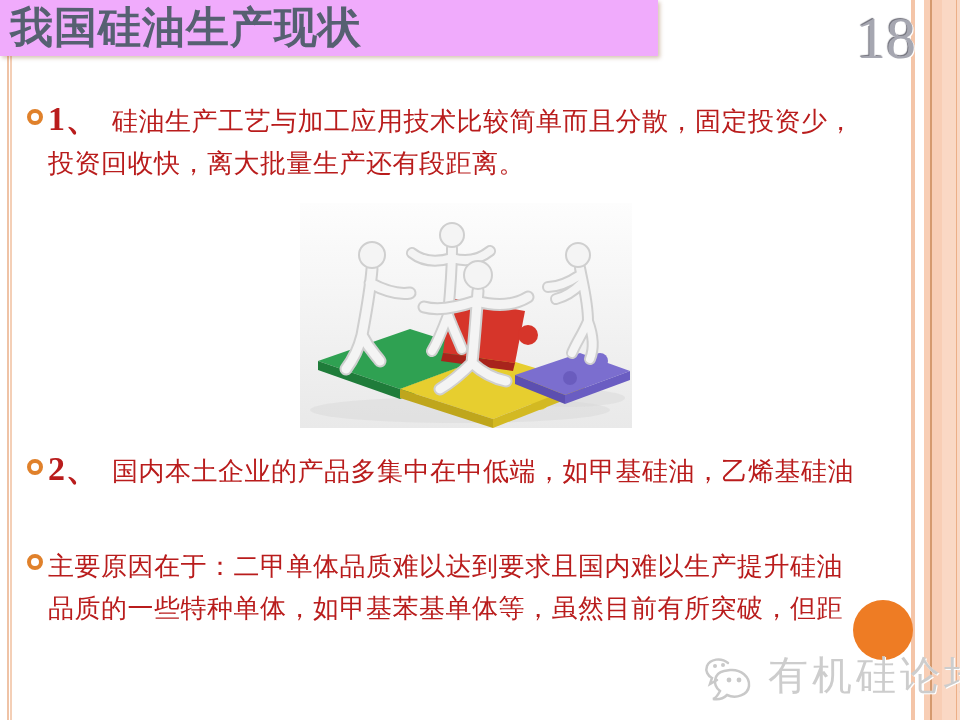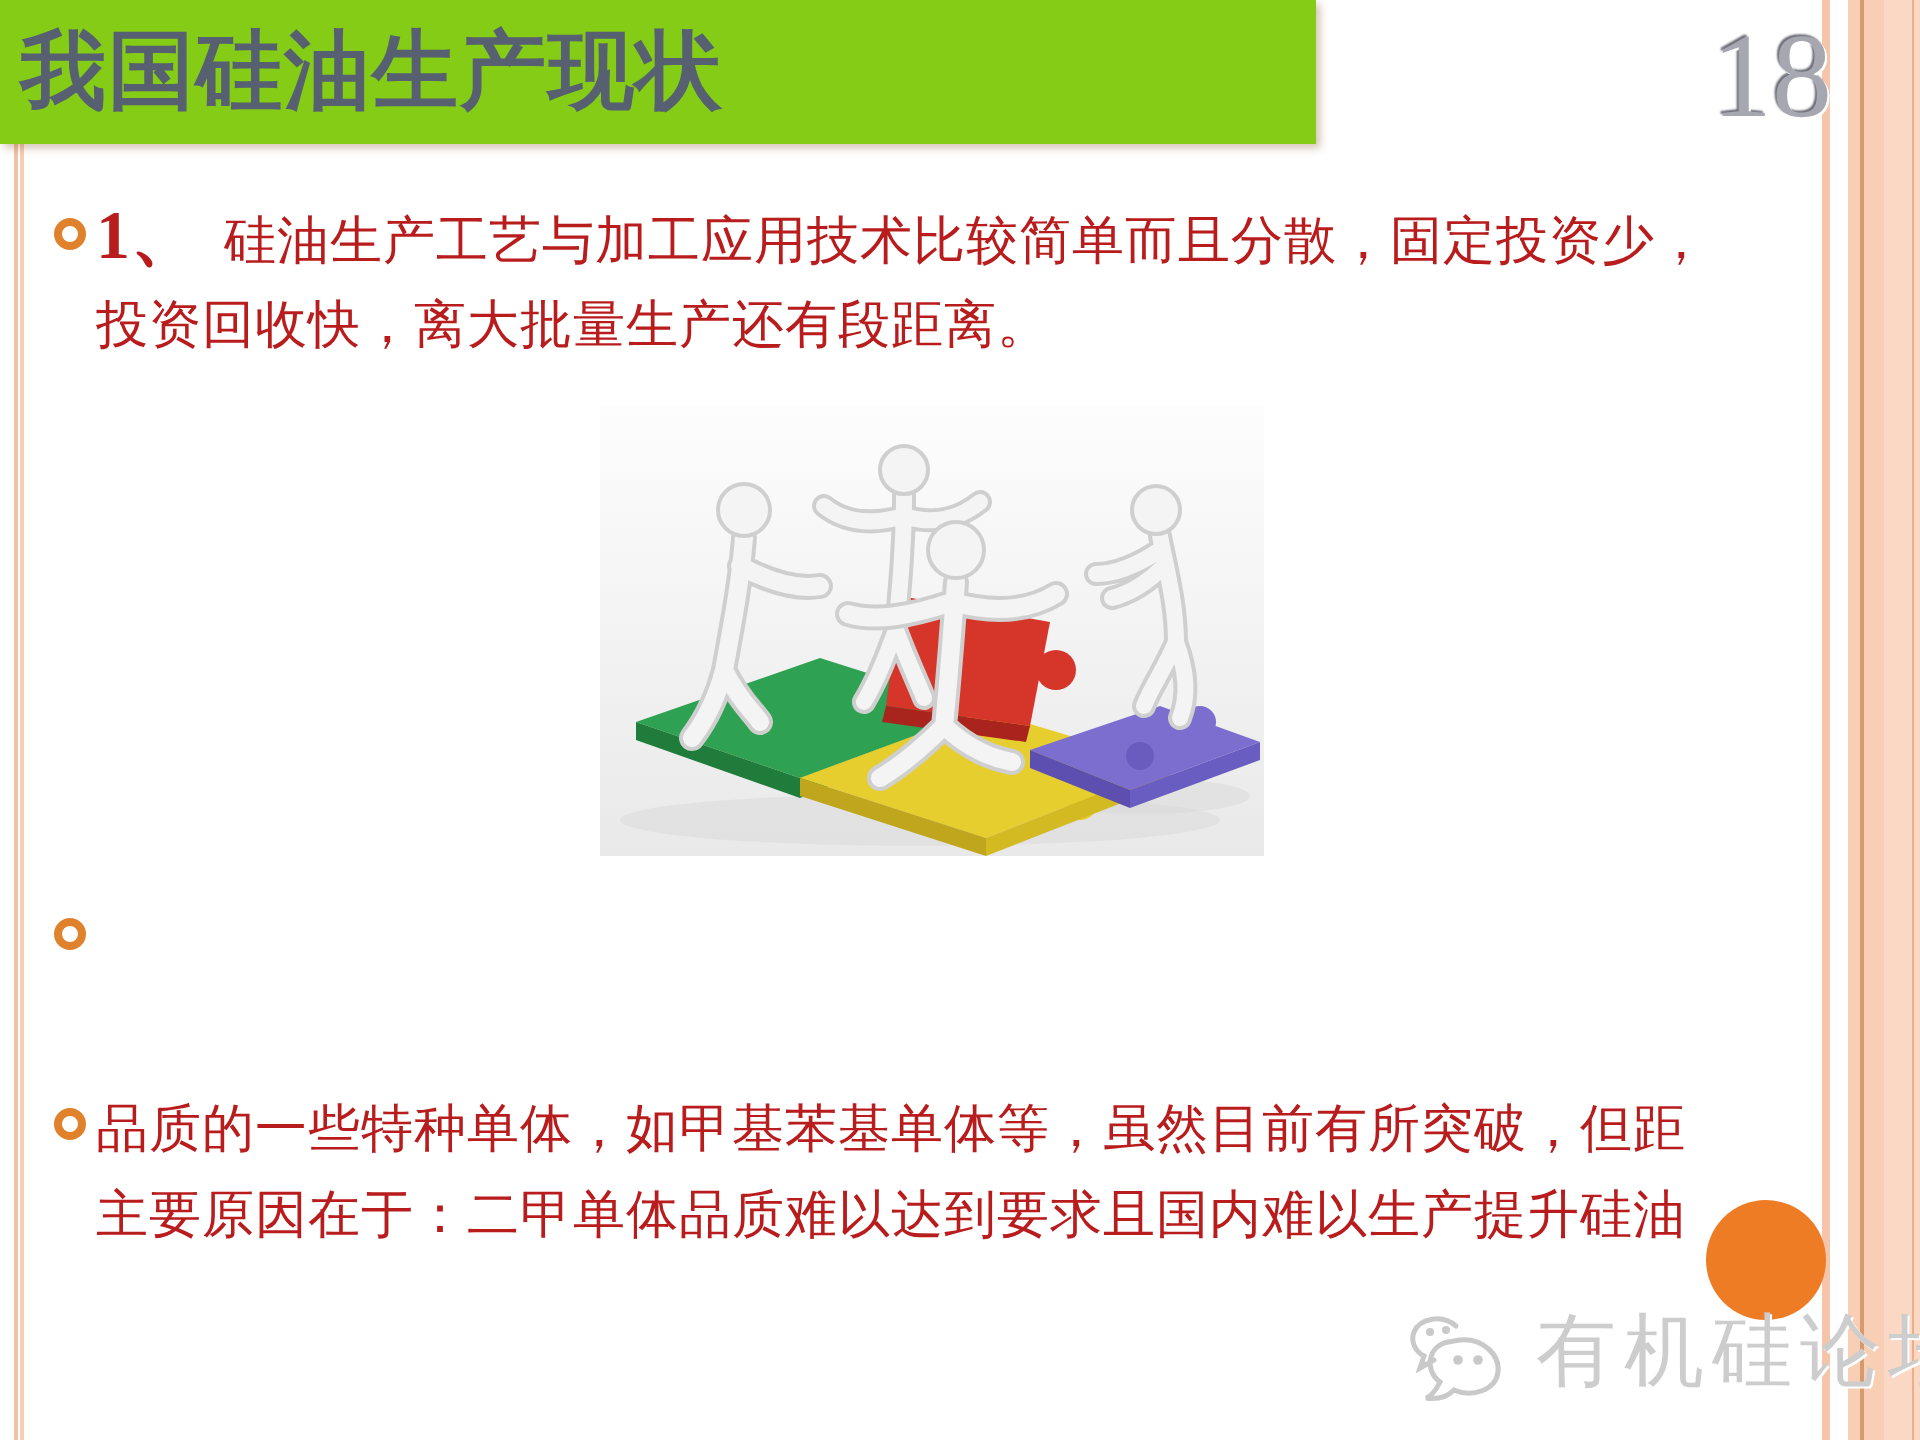--- a/index.html
+++ b/index.html
@@ -11,22 +11,22 @@
   .v-stripe{position:absolute;top:0;height:720px;}
   .stripe-left-a{left:7px;width:2px;background:#EFC3A6;}
   .stripe-left-b{left:10px;width:2px;background:#F4CFB6;}
   .stripe-right-thin{left:911px;width:4px;background:#F4C5A8;}
   .band-right{left:924px;width:36px;background:#F8CEB5;}
   .band-line{left:930px;width:2px;background:#D59A6E;}
   .band-light{left:942px;width:18px;background:#FAD8C4;}
   .band-line2{left:956px;width:1px;background:#ECAF87;}
   
   .header-bar{
-    position:absolute;left:0;top:0;width:658px;height:72px;
-    background:#84cc16;box-shadow:2px 2px 4px rgba(120,60,0,.30);
+    position:absolute;left:0;top:0;width:658px;height:56px;
+    background:#f0abfc;box-shadow:2px 2px 4px rgba(120,60,0,.30);
     display:flex;align-items:center;z-index:5;
   }
   .page-title{
     font-size:43px;font-weight:bold;color:#566071;
     padding-left:10px;letter-spacing:1px;white-space:nowrap;
   }
   .page-number{
     position:absolute;left:856px;top:4px;z-index:6;
     font-family:"Liberation Serif","DejaVu Serif",serif;
     font-size:60px;font-weight:normal;color:#A6A7B1;
@@ -150,26 +150,27 @@
           <path d="M280,65 C284,85 288,100 288,118 M280,72 C268,80 258,84 248,84 M282,80 C272,90 264,94 256,96 M288,118 C282,132 276,140 272,150 M288,118 C294,134 294,146 290,156" stroke="#cfcfcf" stroke-width="12"></path>
           <path d="M280,65 C284,85 288,100 288,118 M280,72 C268,80 258,84 248,84 M282,80 C272,90 264,94 256,96 M288,118 C282,132 276,140 272,150 M288,118 C294,134 294,146 290,156" stroke="#f4f4f4" stroke-width="8"></path>
           <circle cx="278" cy="52" r="12" fill="#f4f4f4" stroke="#cfcfcf" stroke-width="2"></circle>
         </g>
       </g>
     </svg>
   </div>
 
   <div class="bullet bullet-2">
     <span class="ring"></span>
+    <div class="b-line"><span class="prefix">2、</span><span>国内本土企业的产品多集中在中低端，如甲基硅油，乙烯基硅油</span></div>
   </div>
 
   <div class="bullet bullet-3">
     <span class="ring"></span>
+    <div class="b-line"><span class="prefix"></span><span>主要原因在于：二甲单体品质难以达到要求且国内难以生产提升硅油</span></div>
     <div class="b-line">品质的一些特种单体，如甲基苯基单体等，虽然目前有所突破，但距</div>
-    <div class="b-line"><span class="prefix"></span><span>主要原因在于：二甲单体品质难以达到要求且国内难以生产提升硅油</span></div>
   </div>
 
   <div class="decor-circle"></div>
 
   <div class="watermark">
     <svg width="66" height="54" viewBox="0 0 66 54">
       <g fill="none" stroke="#c9c9c9" stroke-width="2.5" stroke-linecap="round">
         <path d="M26,14 C19,8 8,10 5,17 C3,22 6,27 10,29 L8,35 L15,31"></path>
         <path d="M22,22 C12,24 10,36 18,42 C16,46 14,49 11,50 C17,51 22,49 25,46 C34,50 46,46 47,37 C48,28 39,20 28,21 Z"></path>
       </g>

